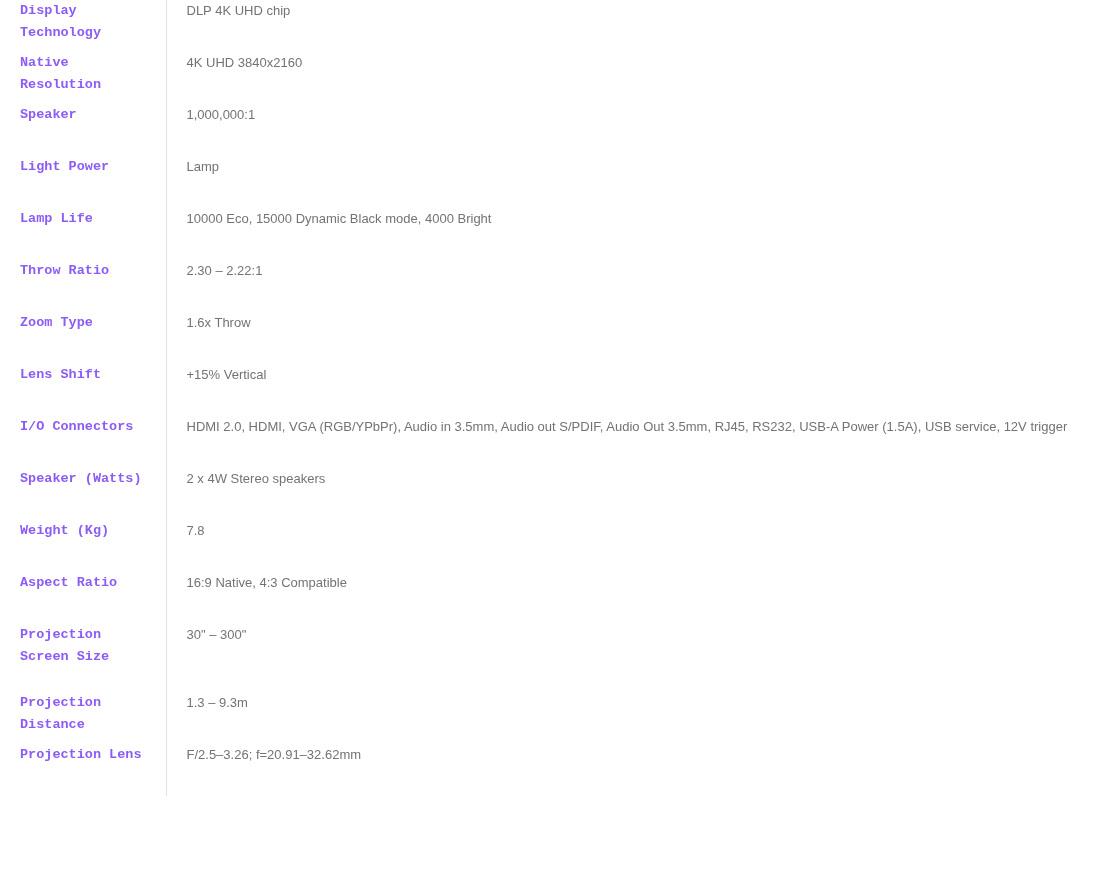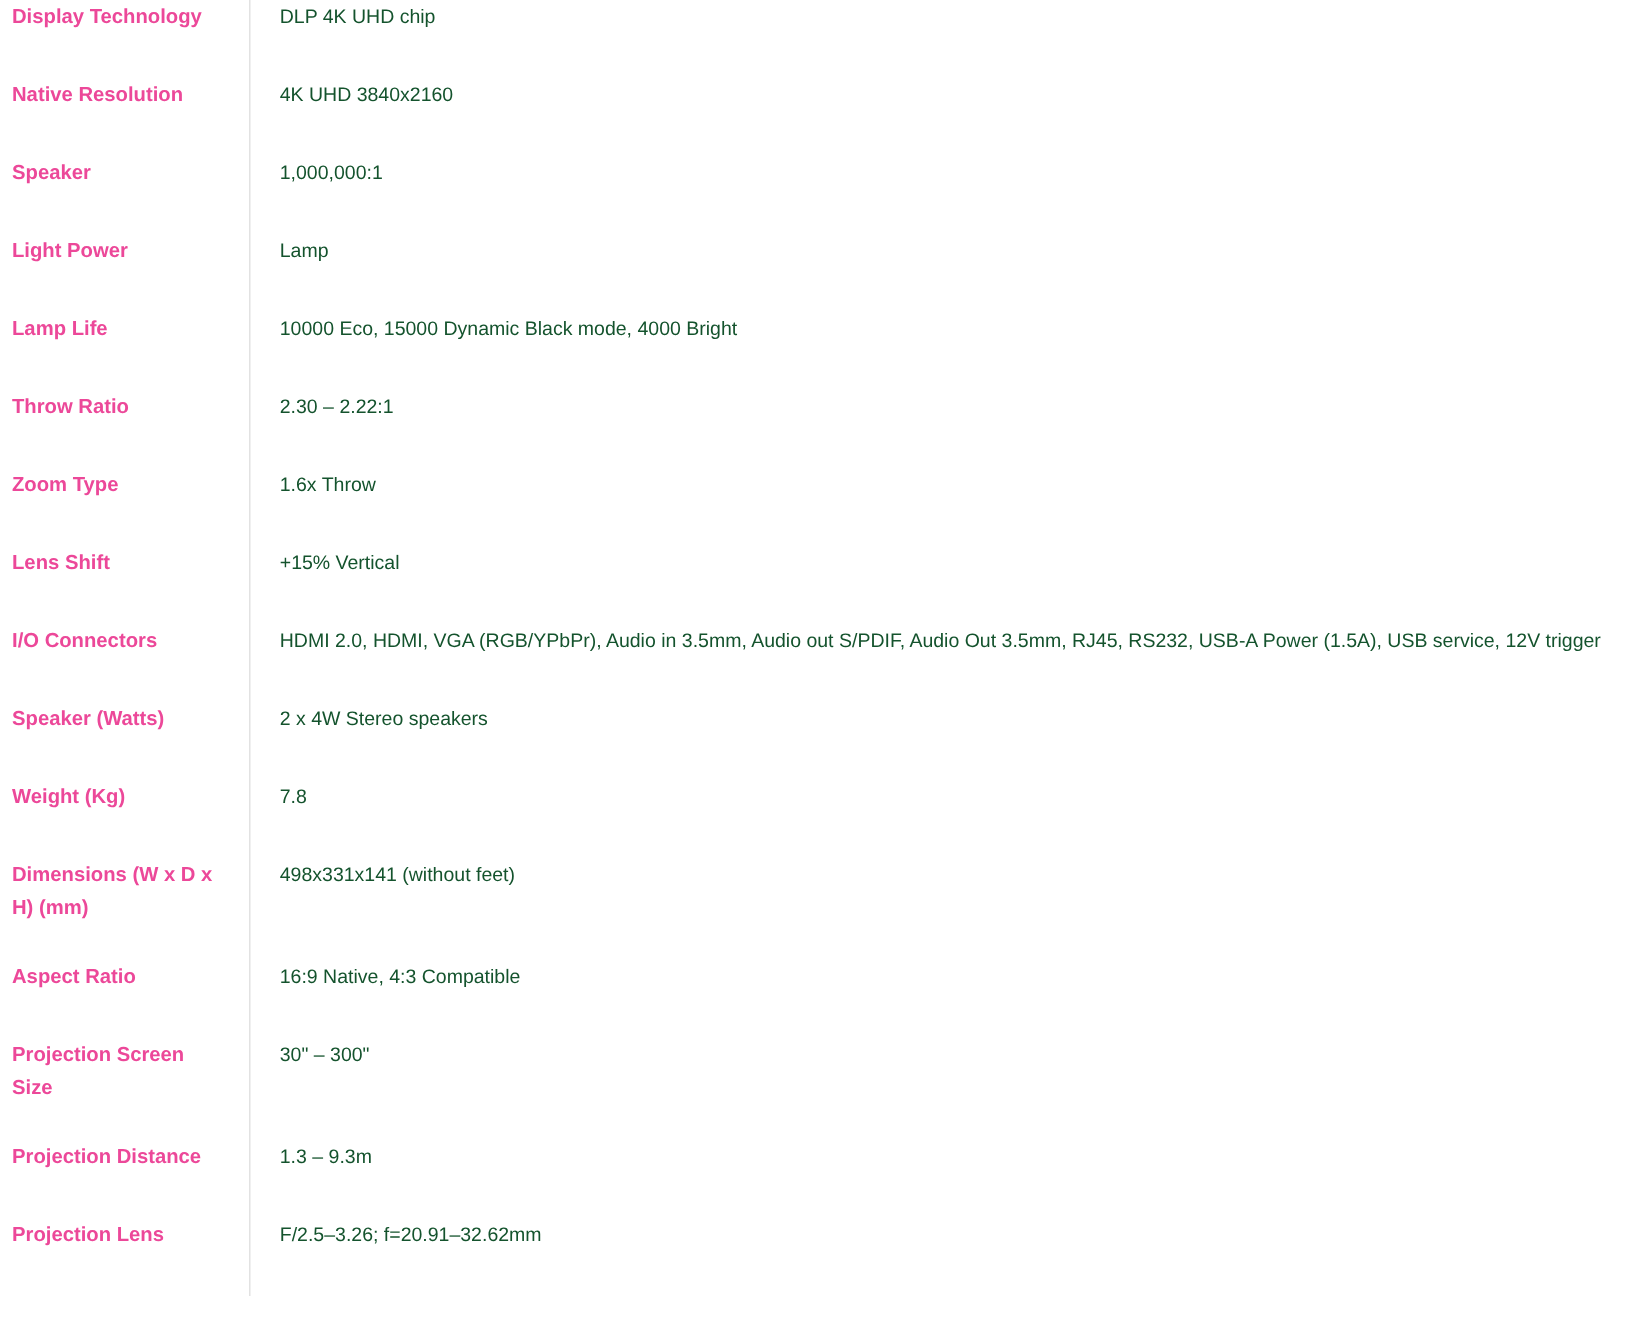--- a/index.html
+++ b/index.html
@@ -17,34 +17,35 @@
   .spec-table {
     width: 1096px;
     border-collapse: collapse;
     table-layout: fixed;
   }
   .spec-table tr {
     vertical-align: top;
   }
   .spec-label {
     width: 166px;
-    padding: 0 18px 0 8px;
+    padding: 0 18px 0 20px;
     font-size: 13.5px;
     font-weight: bold;
-    color: #ec4899;
+    color: #8b5cf6;
     line-height: 22px;
     border-right: 1px solid #e2e2e2;
     box-sizing: border-box;
     white-space: normal;
+    font-family: Liberation Mono, monospace;
   }
   .spec-value {
     padding: 0 8px 0 20px;
     font-size: 13px;
     font-weight: normal;
-    color: #14532d;
+    color: #737373;
     line-height: 22px;
     box-sizing: border-box;
     white-space: nowrap;
     overflow: hidden;
   }
   
   tr.row { height: 52px; }
   tr.row.tall { height: 68px; }
   
   td { vertical-align: top; }
@@ -91,24 +92,20 @@
         <td class="spec-value">HDMI 2.0, HDMI, VGA (RGB/YPbPr), Audio in 3.5mm, Audio out S/PDIF, Audio Out 3.5mm, RJ45, RS232, USB-A Power (1.5A), USB service, 12V trigger</td>
       </tr>
       <tr class="row">
         <td class="spec-label">Speaker (Watts)</td>
         <td class="spec-value">2 x 4W Stereo speakers</td>
       </tr>
       <tr class="row">
         <td class="spec-label">Weight (Kg)</td>
         <td class="spec-value">7.8</td>
       </tr>
-      <tr class="row tall">
-        <td class="spec-label">Dimensions (W x D x H) (mm)</td>
-        <td class="spec-value">498x331x141 (without feet)</td>
-      </tr>
       <tr class="row">
         <td class="spec-label">Aspect Ratio</td>
         <td class="spec-value">16:9 Native, 4:3 Compatible</td>
       </tr>
       <tr class="row tall">
         <td class="spec-label">Projection Screen Size</td>
         <td class="spec-value">30" – 300"</td>
       </tr>
       <tr class="row">
         <td class="spec-label">Projection Distance</td>

